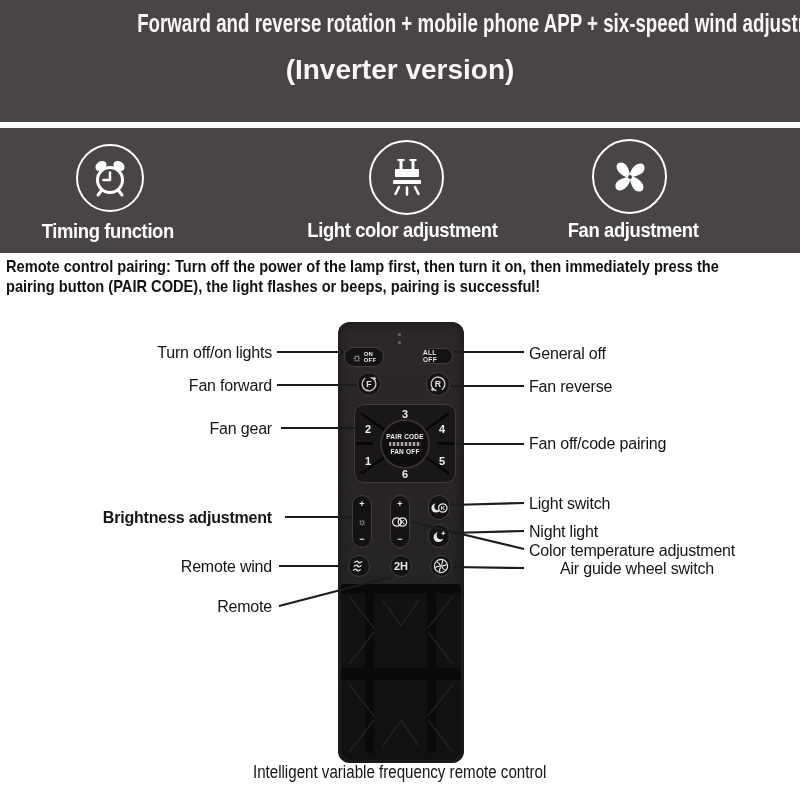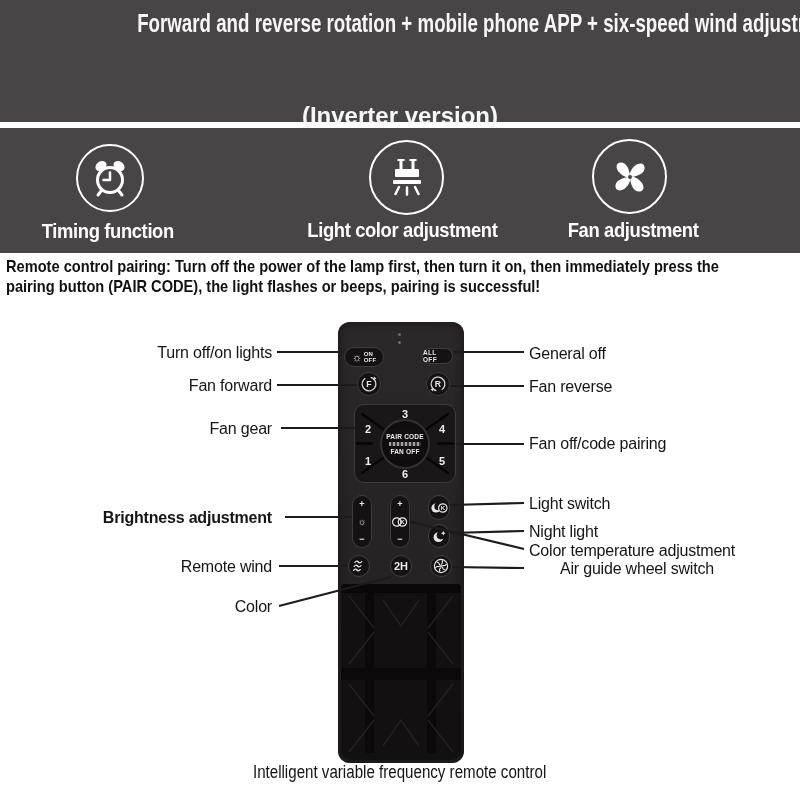--- a/index.html
+++ b/index.html
@@ -5,21 +5,21 @@
   html,body{margin:0;padding:0;}
   body{width:800px;height:800px;position:relative;background:#ffffff;
        font-family:"Liberation Sans",sans-serif;overflow:hidden;}
   
   .band{position:absolute;left:0;width:800px;background:#494445;}
   #band-top{top:0;height:122px;}
   #band-icons{top:128px;height:125px;}
   .band-text{position:absolute;left:0;width:800px;text-align:center;color:#f8f6f6;font-weight:bold;}
   #hdr-title{top:8px;font-size:26px;}
   #hdr-title .sq{display:inline-block;transform:scaleX(.72);transform-origin:center;white-space:nowrap;}
-  #hdr-sub{top:54px;font-size:24px;margin-top:48px;}
+  #hdr-sub{top:54px;font-size:28px;}
   
   .fcircle{position:absolute;border:2.5px solid #fff;border-radius:50%;
            display:flex;align-items:center;justify-content:center;}
   #fc1{left:76px;top:144px;width:64px;height:64px;}
   #fc2{left:369px;top:140px;width:71px;height:71px;}
   #fc3{left:592px;top:139px;width:71px;height:71px;}
   .flabel{position:absolute;color:#ffffff;font-weight:bold;font-size:20px;text-align:center;letter-spacing:-.4px;}
   .flabel .sq{display:inline-block;transform:scaleX(.92);transform-origin:center;white-space:nowrap;}
   #fl1{left:8px;top:220px;width:200px;}
   #fl2{left:280px;top:219px;width:245px;text-decoration:underline;}
@@ -282,21 +282,21 @@
     <path d="M411 522 L524 549"></path>
     <path d="M452 567 L524 568"></path>
   </g>
 </svg>
 
 <div class="callout lab-l" id="cl1">Turn off/on lights</div>
 <div class="callout lab-l" id="cl2">Fan forward</div>
 <div class="callout lab-l" id="cl3">Fan gear</div>
 <div class="callout lab-l" id="cl4">Brightness adjustment</div>
 <div class="callout lab-l" id="cl5">Remote wind</div>
-<div class="callout lab-l" id="cl6">Color</div>
+<div class="callout lab-l" id="cl6">Remote</div>
 
 <div class="callout lab-r" id="cr1">General off</div>
 <div class="callout lab-r" id="cr2">Fan reverse</div>
 <div class="callout lab-r" id="cr3">Fan off/code pairing</div>
 <div class="callout lab-r" id="cr4">Light switch</div>
 <div class="callout lab-r" id="cr5">Night light</div>
 <div class="callout lab-r" id="cr6">Color temperature adjustment</div>
 <div class="callout lab-r" id="cr7">Air guide wheel switch</div>
 
 <div id="caption"><span class="sq">Intelligent variable frequency remote control</span></div>

